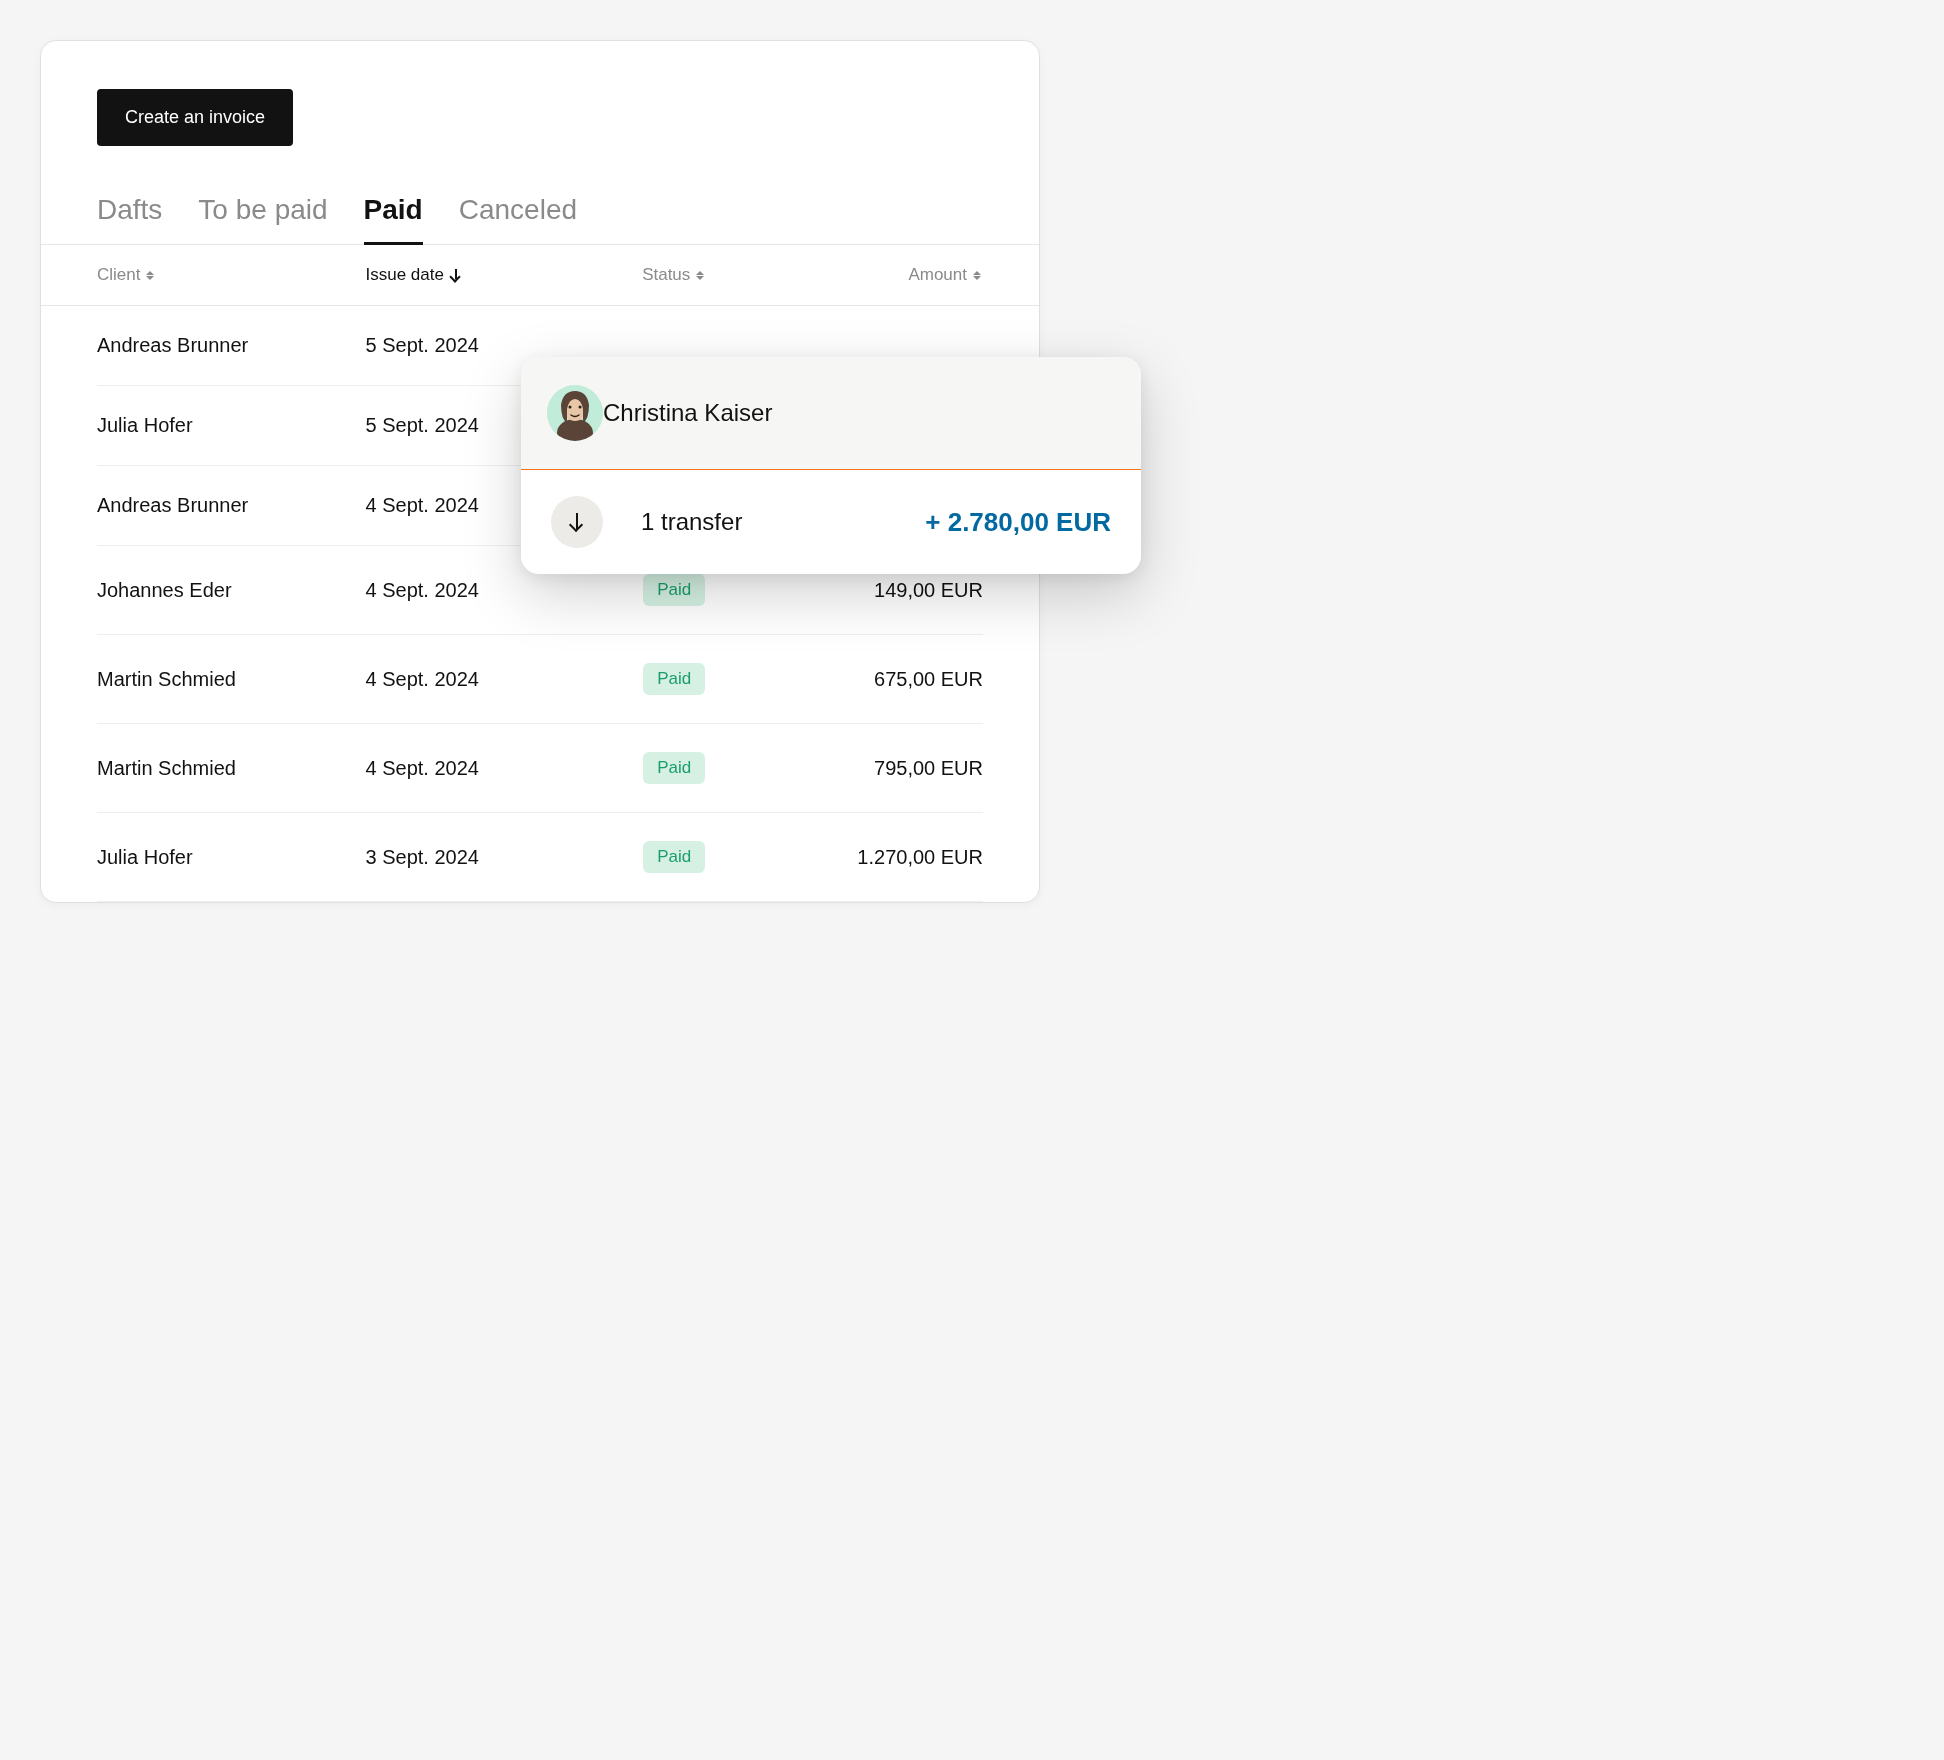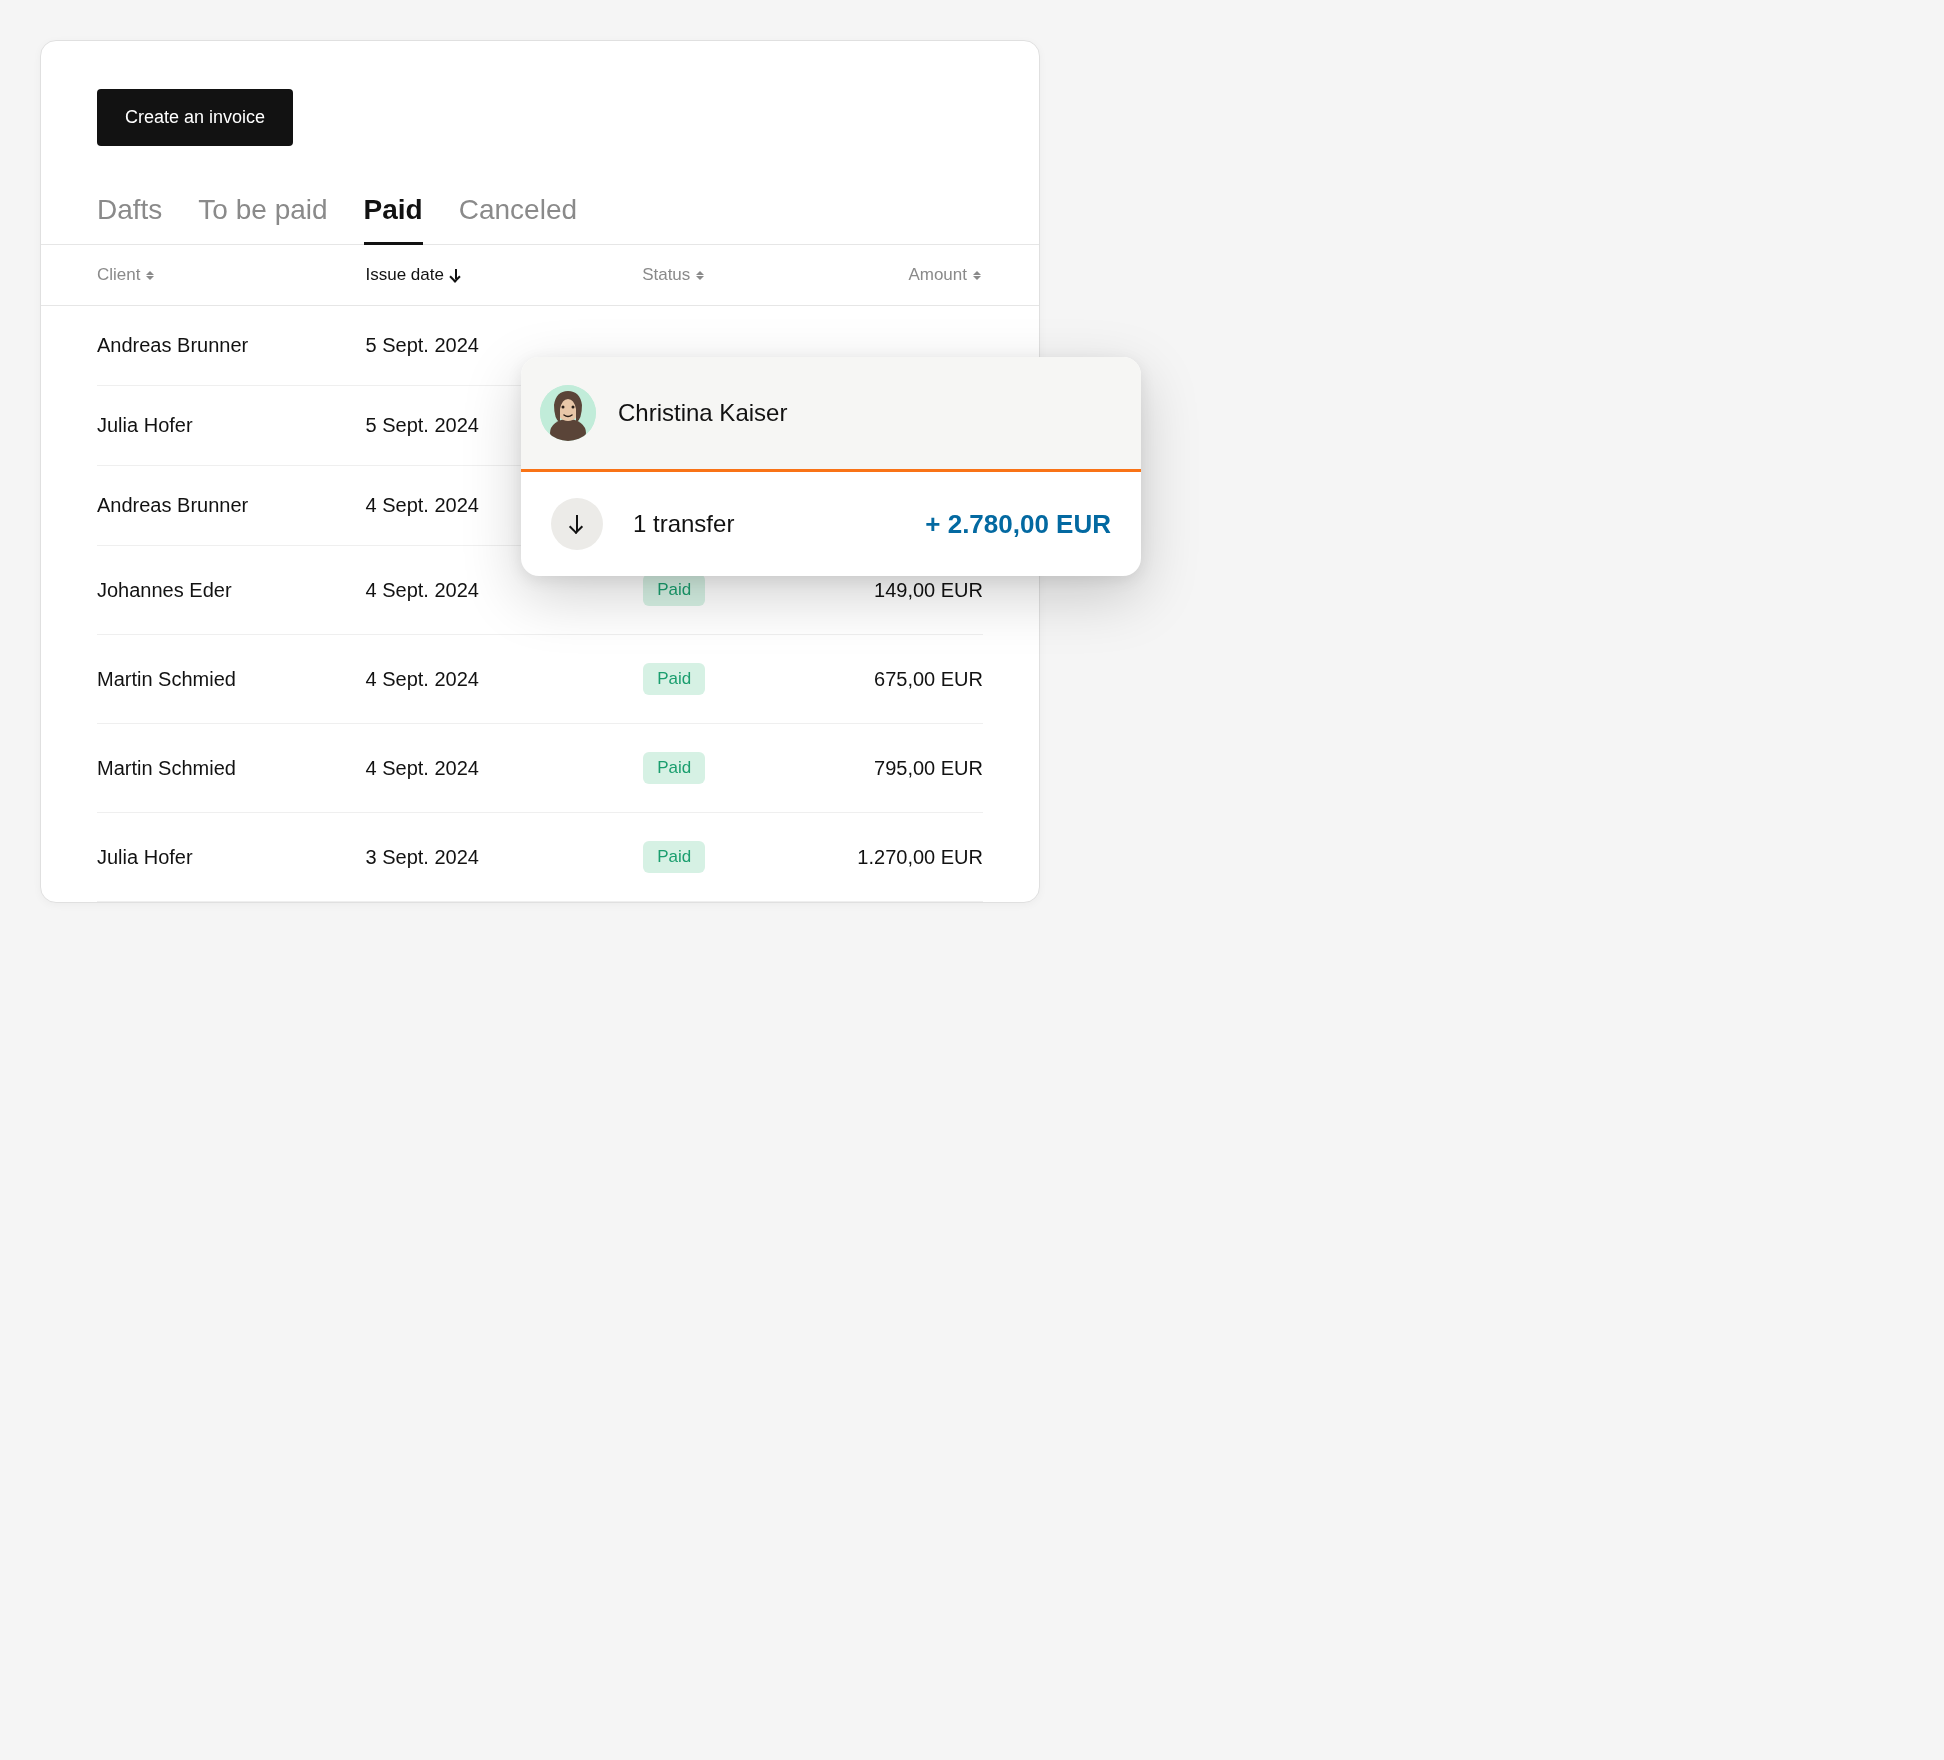--- a/index.html
+++ b/index.html
@@ -179,24 +179,23 @@
       width: 620px;
       background: #fff;
       border-radius: 18px;
       box-shadow: 0 20px 60px rgba(0,0,0,0.18), 0 4px 16px rgba(0,0,0,0.08);
       overflow: hidden;
       z-index: 10;
     }
     .popover-header {
       display: flex;
       align-items: center;
-      gap: 22px;
-      padding: 28px 19px;
+      padding: 28px 26px;
       background: #f6f6f4;
-      border-bottom: 3px solid #f97316;
+      border-bottom: 1px solid #f97316;
     }
     .avatar {
       width: 56px;
       height: 56px;
       border-radius: 50%;
       background: #c1ecd9;
       display: flex;
       align-items: center;
       justify-content: center;
       overflow: hidden;
@@ -208,21 +207,21 @@
     }
     .popover-name {
       font-size: 24px;
       font-weight: 500;
       color: #121212;
     }
     .popover-body {
       display: flex;
       align-items: center;
       padding: 26px 30px;
-      gap: 30px;
+      gap: 38px;
     }
     .transfer-icon {
       width: 52px;
       height: 52px;
       border-radius: 50%;
       background: #ecebe8;
       display: flex;
       align-items: center;
       justify-content: center;
     }

